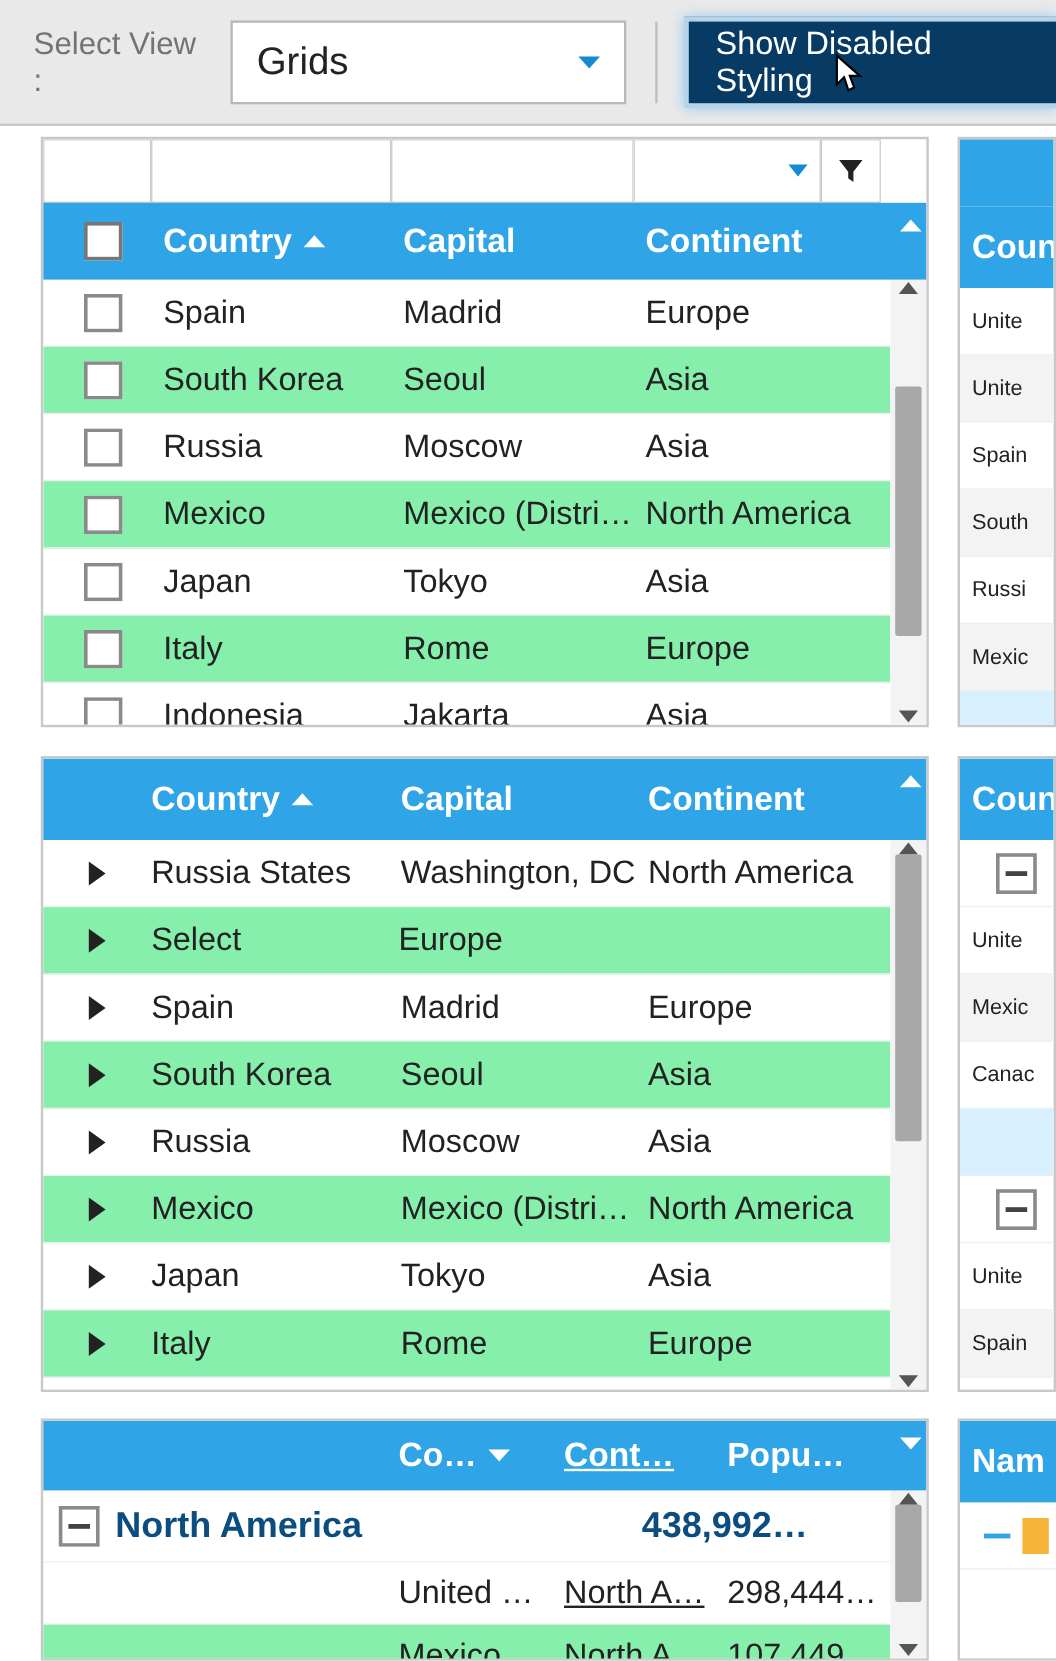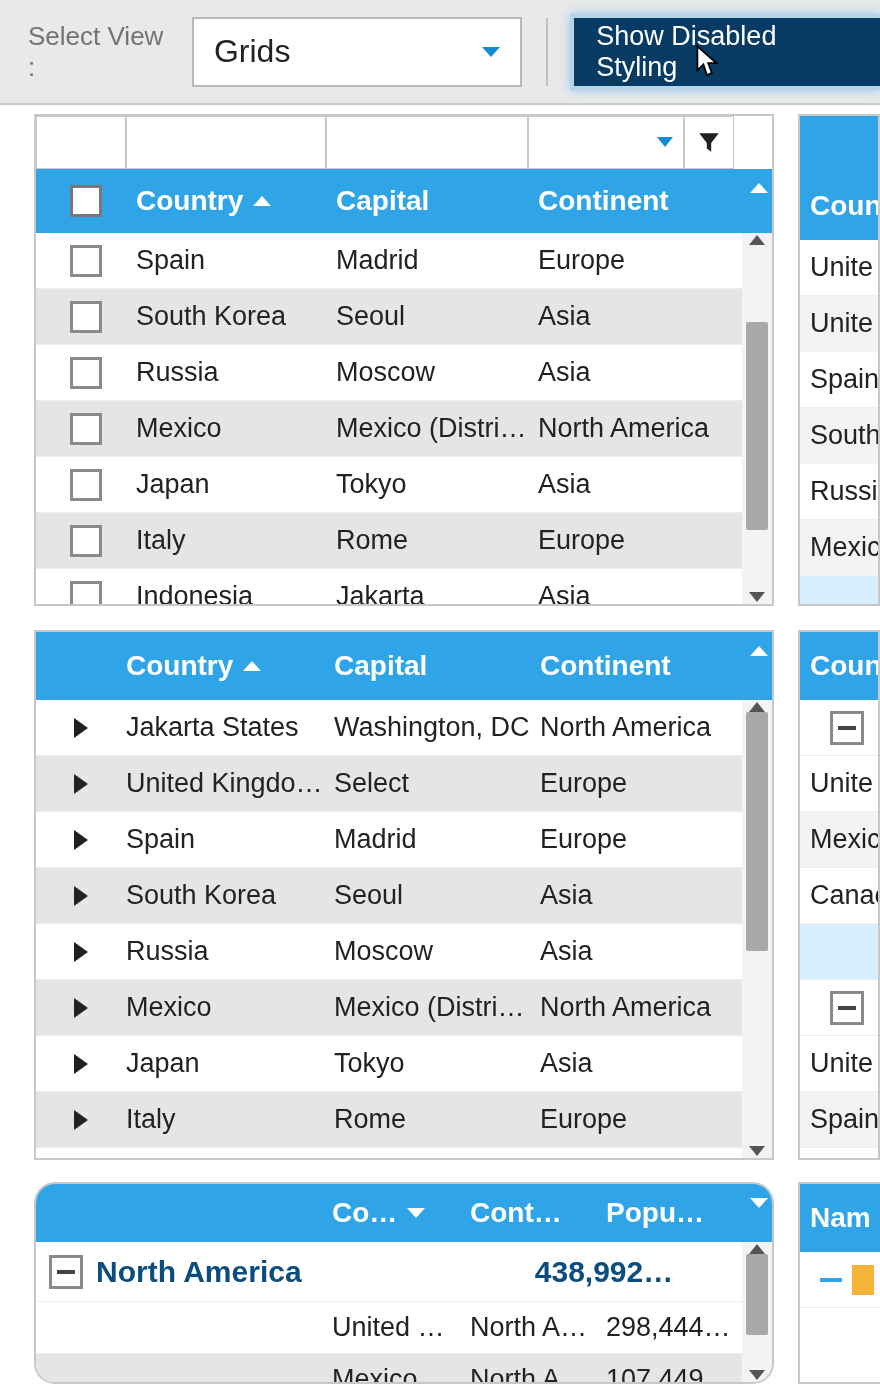--- a/index.html
+++ b/index.html
@@ -119,21 +119,21 @@
     flex: 1 1 auto;
     overflow: hidden;
   }
   .grid-row {
     display: flex;
     height: 56px;
     align-items: center;
     font-size: 27px;
     border-bottom: 1px solid #eee;
   }
-  .grid-row.alt { background: #e5e5e5; }
+  .grid-row.alt { background: #86efac; }
   .cell {
     padding-left: 10px;
     white-space: nowrap;
     overflow: hidden;
     text-overflow: ellipsis;
   }
 
   .checkbox {
     width: 32px; height: 32px;
     border: 3px solid #8a8a8a;
@@ -230,26 +230,26 @@
   .g1 .c3 { width: 206px; }
   .g1 .hdr-sort-col { position:absolute; right:4px; }
 
   .g2 .c0 { width: 80px; display:flex; justify-content:center; align-items:center; }
   .g2 .c1 { width: 208px; }
   .g2 .c2 { width: 206px; }
   .g2 .c3 { width: 206px; }
 
   .g3 .c0 { width: 286px; }
   .g3 .c1 { width: 138px; }
-  .g3 .c2 { width: 136px; }
+  .g3 .c2 { width: 136px; text-decoration: underline; }
   .g3 .c3 { width: 136px; }
 
   
   .rgrid .hdr { background:#2fa4e7; color:#fff; height:68px; display:flex; align-items:center; padding-left:10px; font-size:28px; font-weight:600; }
-  .rgrid .row { height:56px; display:flex; align-items:center; font-size:27px; padding-left:10px; border-bottom:1px solid #eee; white-space:nowrap; }
+  .rgrid .row { height:56px; display:flex; align-items:center; font-size:18px; padding-left:10px; border-bottom:1px solid #eee; white-space:nowrap; }
   .rgrid .row.alt { background:#f3f3f4; }
   .rgrid .selected { background:#d8efff; }
   .rgrid .row.tree { padding-left:0; gap:10px; }
 
   .blue-block { width:22px; height:30px; background:#f5b438; }
 
   .bignum { color:#0b4d7e; font-weight:700; }
 
   body { position: relative; }
 
@@ -390,29 +390,28 @@
       <span>Continent</span>
     </div>
     <span class="sort-up" style="position:absolute; right:4px; top:14px;"></span>
   </div>
   <div class="grid-body-wrap">
     <div class="grid-body" id="g2-body">
         <div class="grid-row">
           <div class="cell c0">
             <span class="expand-tri"></span>
           </div>
-          <div class="cell c1">Jakarta States</div>
+          <div class="cell c1">Russia States</div>
           <div class="cell c2">Washington, DC</div>
           <div class="cell c3">North America</div>
         </div>
         <div class="grid-row alt">
           <div class="cell c0">
             <span class="expand-tri"></span>
           </div>
-          <div class="cell c1">United Kingdo…</div>
           <div class="cell c2">Select</div>
           <div class="cell c3">Europe</div>
         </div>
         <div class="grid-row">
           <div class="cell c0">
             <span class="expand-tri"></span>
           </div>
           <div class="cell c1">Spain</div>
           <div class="cell c2">Madrid</div>
           <div class="cell c3">Europe</div>
@@ -461,21 +460,21 @@
     <div class="vscroll">
       <span class="arrow-up"></span>
       <div class="track">
         <div class="thumb" style="top:0; height:55%;"></div>
       </div>
       <span class="arrow-down"></span>
     </div>
   </div>
 </div>
 
-<div class="area panel g3" style="left:34px; top:1182px; width:740px; height:202px;border-radius:21px;">
+<div class="area panel g3" style="left:34px; top:1182px; width:740px; height:202px;">
   <div class="grid-header-row" style="position:relative;">
     <div class="hdr-cell c0"></div>
     <div class="hdr-cell c1 sortable">
       <span>Co…</span>
       <span class="sort-down"></span>
     </div>
     <div class="hdr-cell c2">
       <span>Cont…</span>
     </div>
     <div class="hdr-cell c3">

